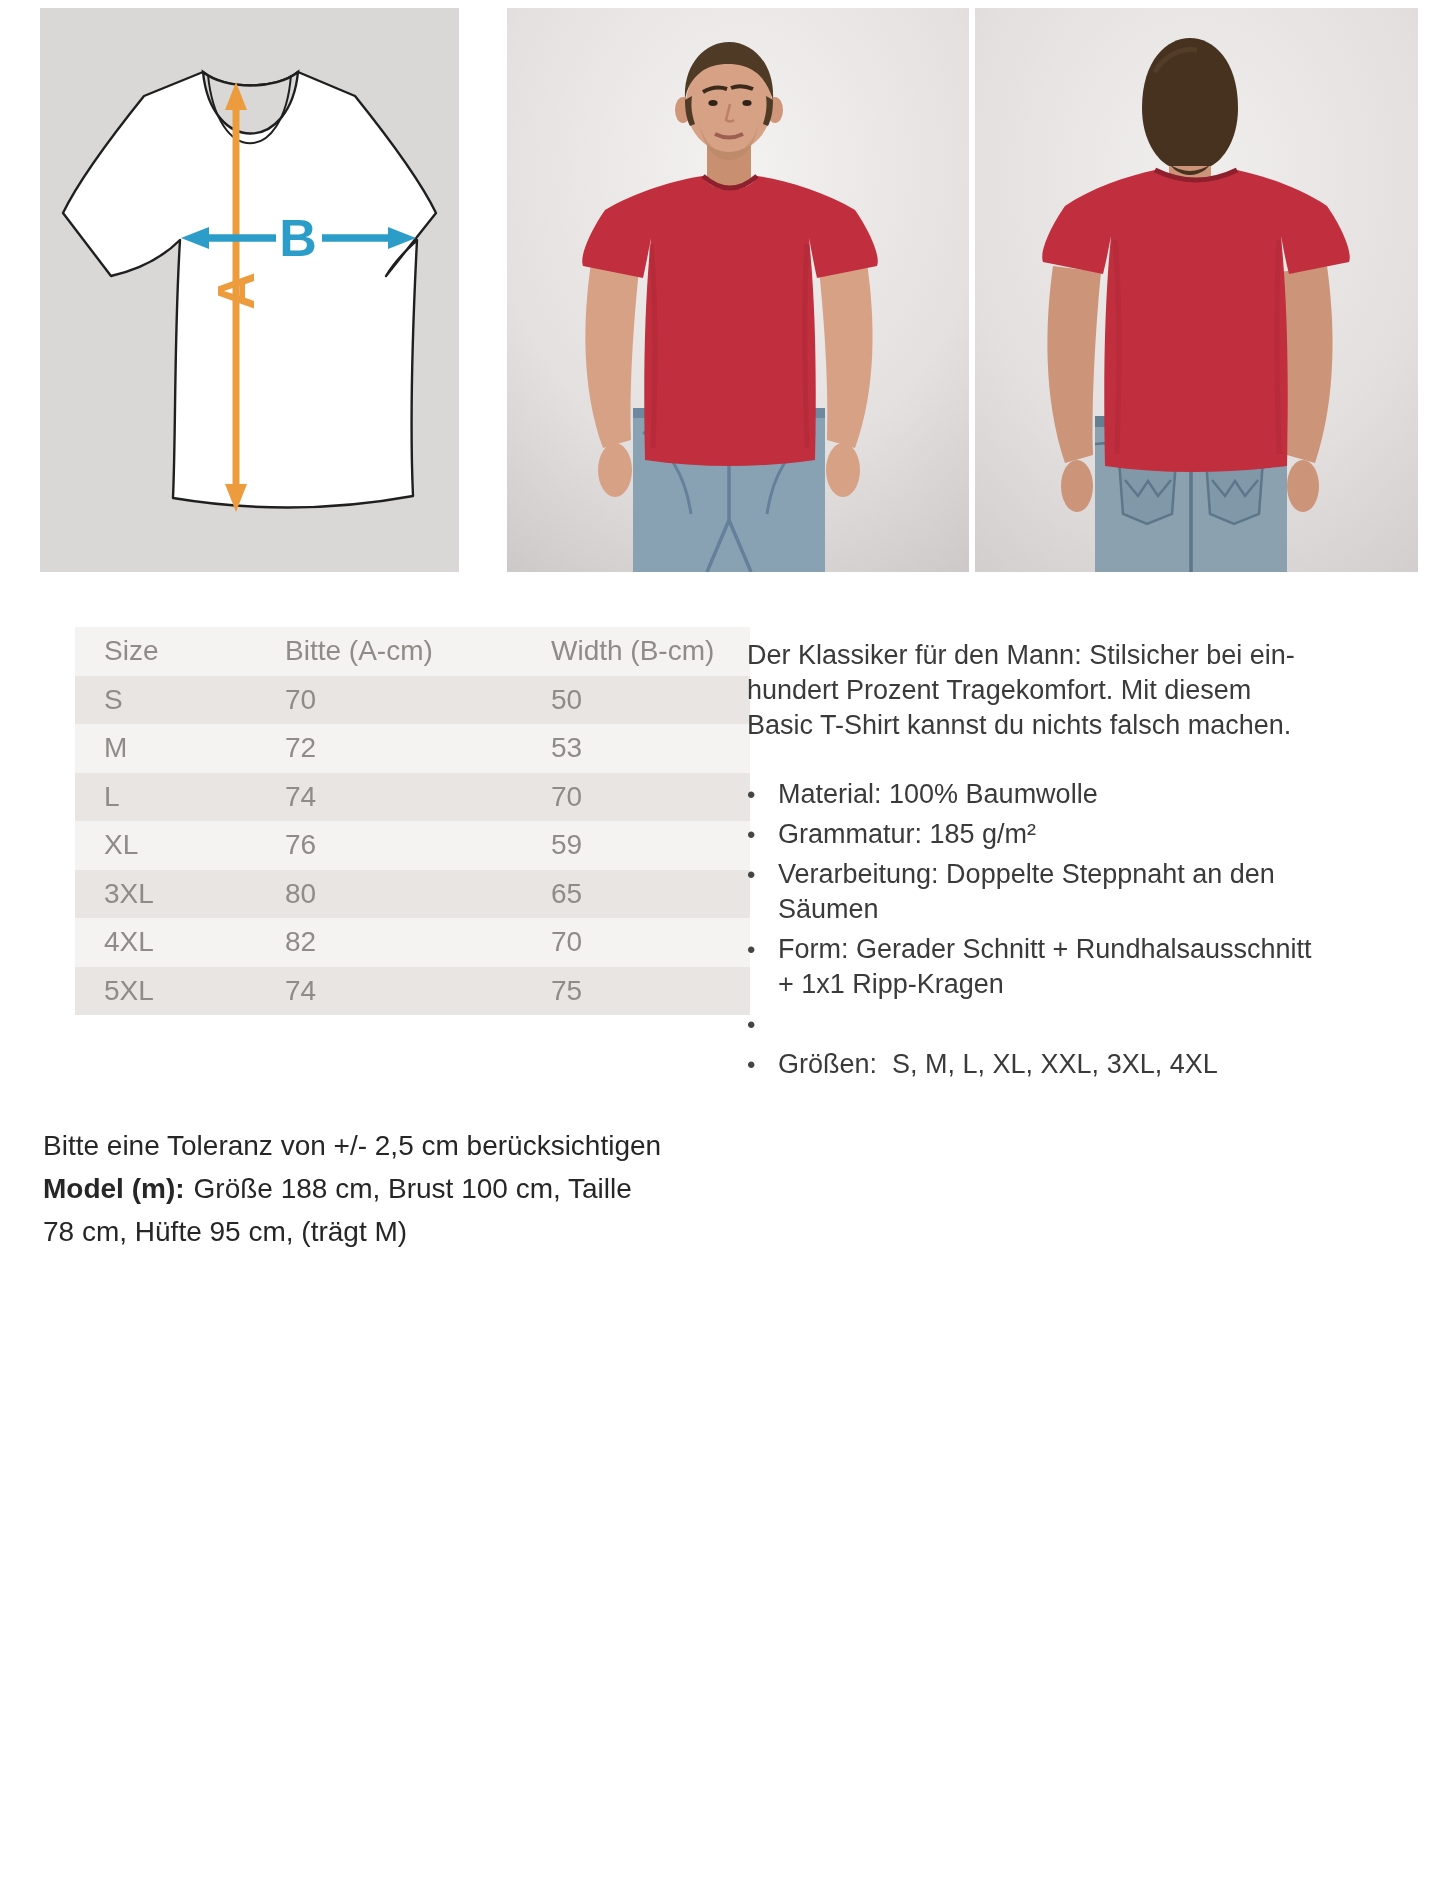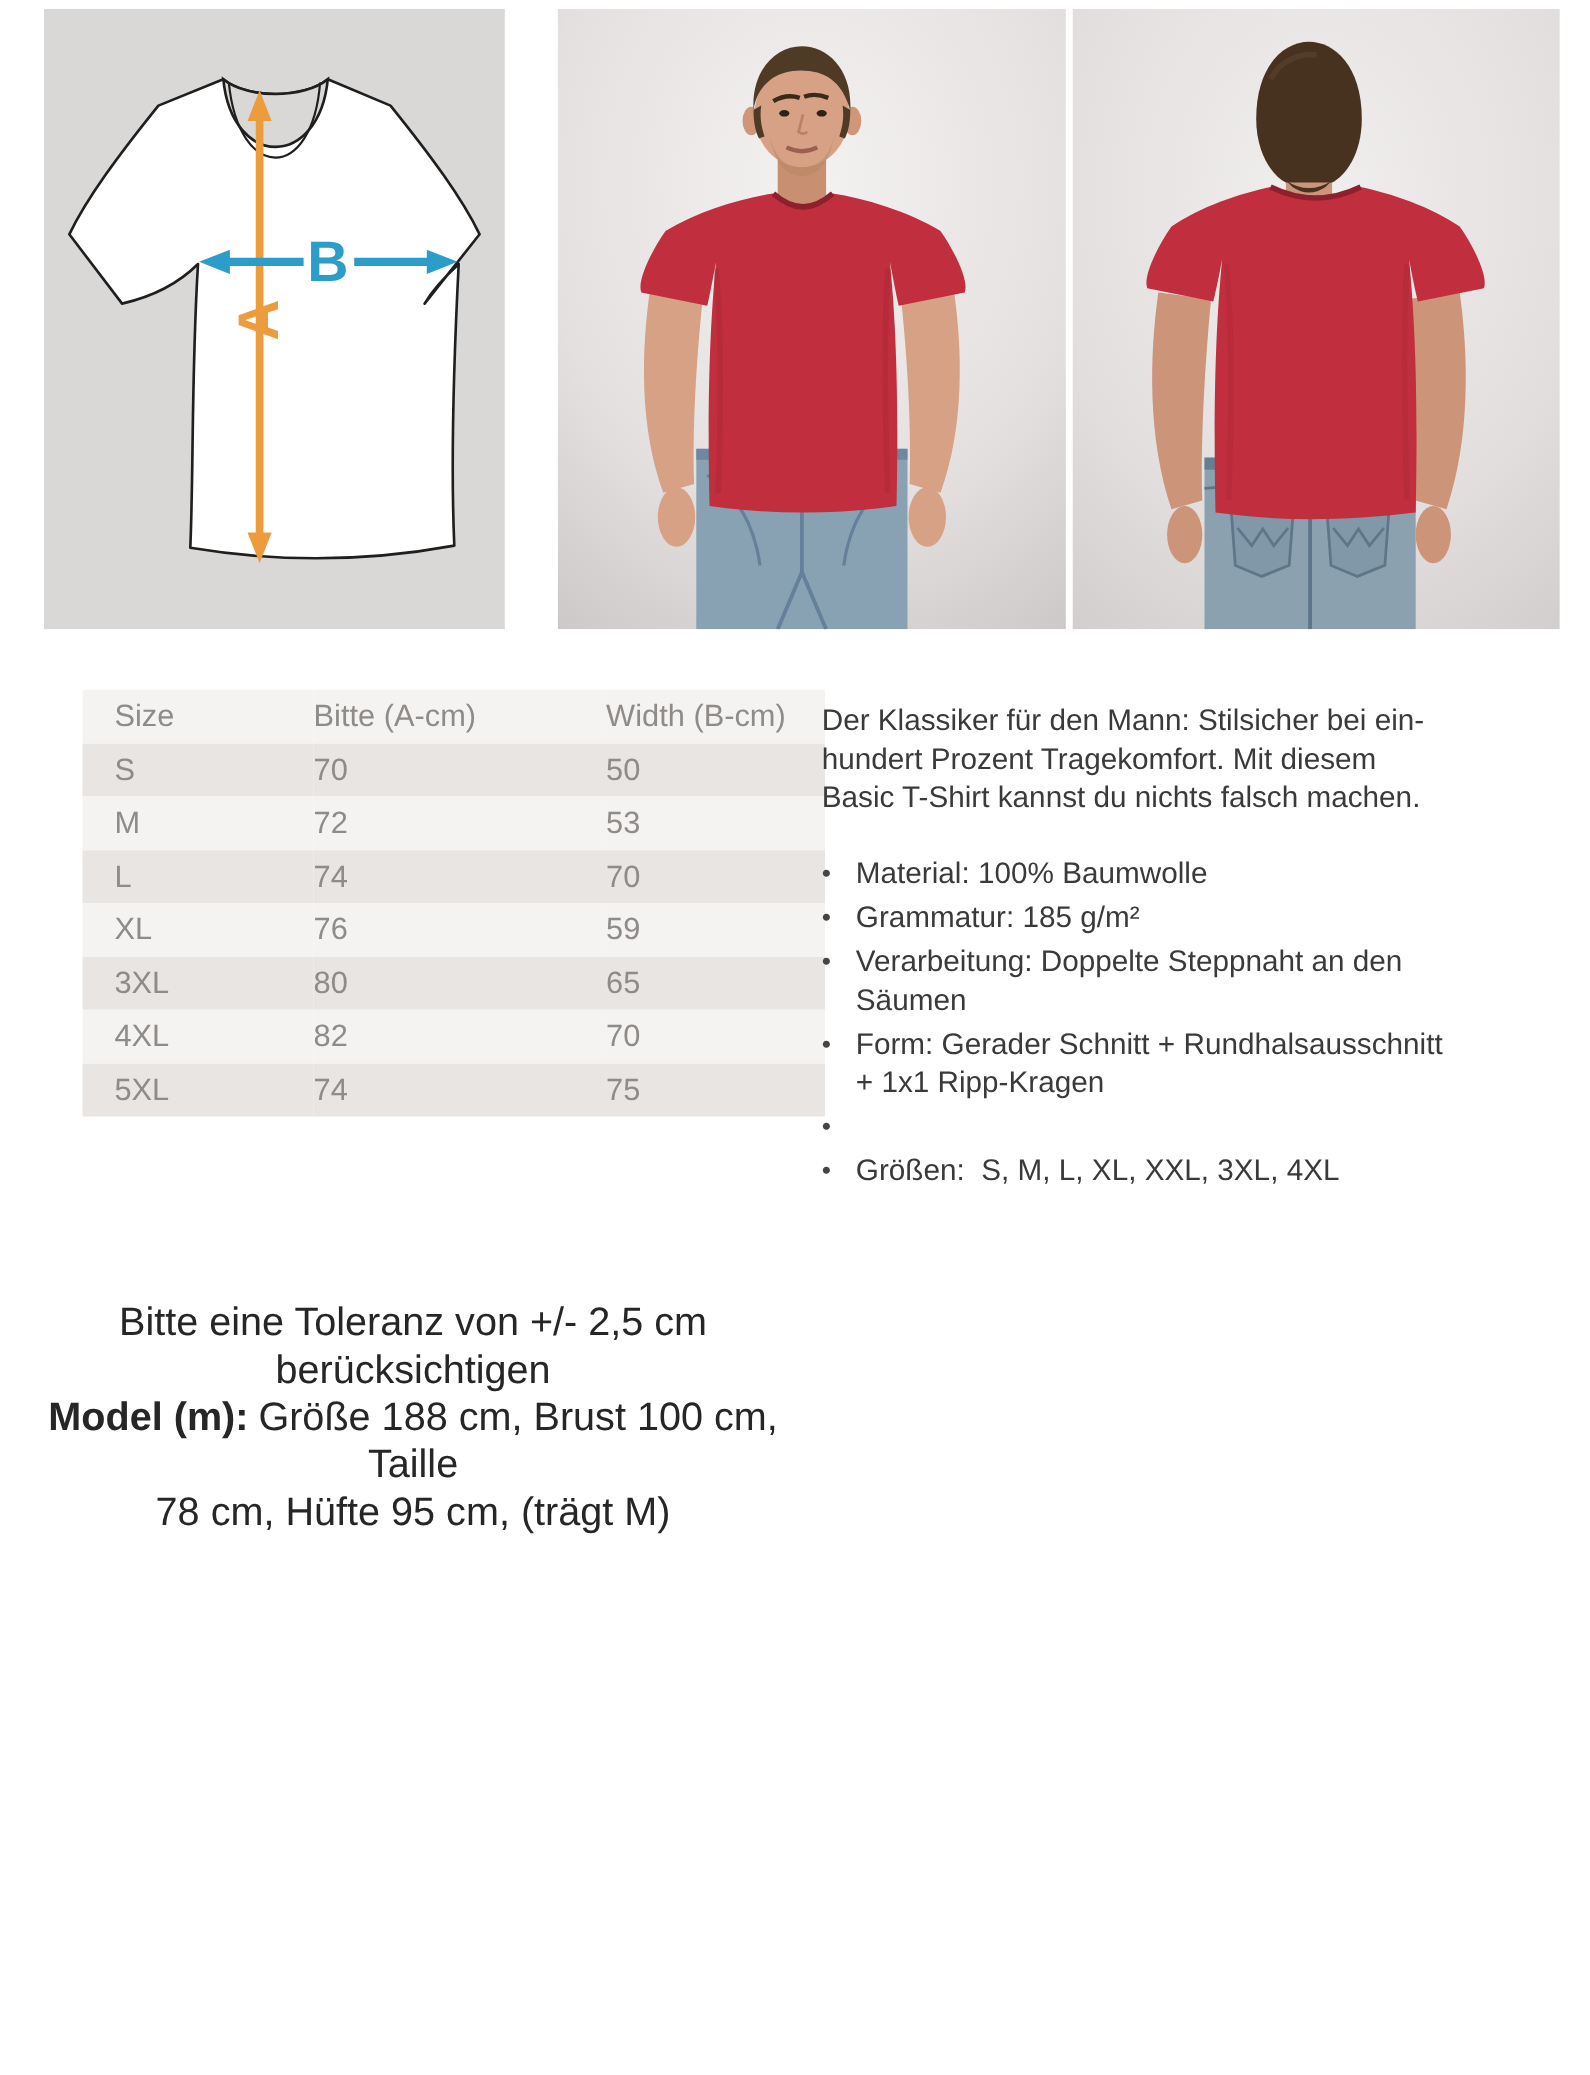--- a/index.html
+++ b/index.html
@@ -26,22 +26,22 @@
     height:48.5px;padding:0;font-size:28px;font-weight:400;
     color:#8e8b89;text-align:left;vertical-align:middle;
   }
   #size-table th:first-child,#size-table td:first-child{padding-left:29px;}
   #size-table thead tr{background:#f5f3f1;}
   #size-table tbody tr:nth-child(odd){background:#e8e5e3;}
   #size-table tbody tr:nth-child(even){background:#f5f3f1;}
 
   
   #notes{
-    left:43px;top:1180px;width:665px;
-    font-size:36px;line-height:43px;color:#262626;text-align:center;
+    left:43px;top:1124px;width:665px;
+    font-size:28px;line-height:43px;color:#262626;
   }
   #notes p{margin:0;}
   #notes b{margin-right:9px;}
   .pre{white-space:pre-wrap;}
 
   
   #description{
     left:747px;top:638px;width:672px;
     font-size:27px;line-height:35px;color:#3a3a3a;
   }

